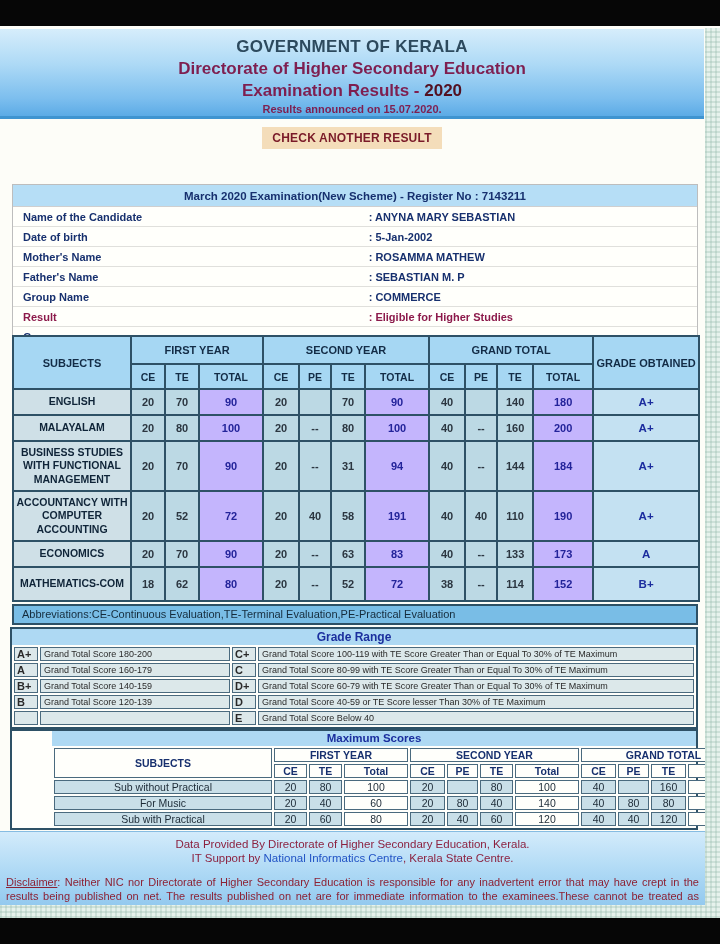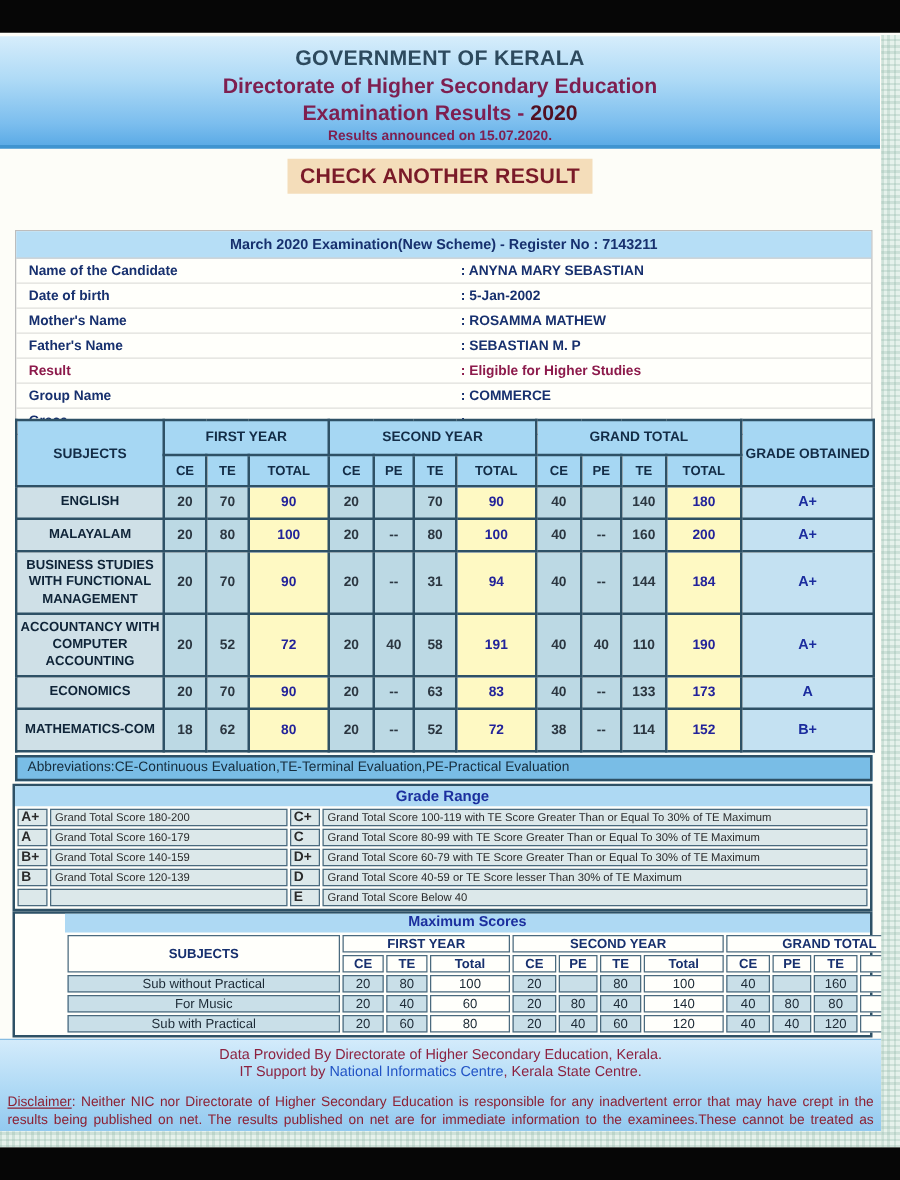--- a/index.html
+++ b/index.html
@@ -21,42 +21,42 @@
      background:linear-gradient(to bottom,#d6edfb 0%,#aedaf6 40%,#7cbeee 80%,#5cabe6 100%);
      border-bottom:3px solid #3f94d0; }
   .band .t1 { font-size:17px; font-weight:bold; color:#2d4a5e; letter-spacing:.3px; }
   .band .t2 { font-size:17px; font-weight:bold; color:#7e1f50; margin-top:2px; }
   .band .t3 { font-size:17px; font-weight:bold; color:#7e1f50; margin-top:2px; }
   .band .t3 .year { color:#521021; font-weight:bold; }
   .band .announced { font-size:11px; font-weight:bold; color:#7e1f50; margin-top:2px; }
 
   
   .btn-row { position:absolute; top:127px; left:0; width:704px; text-align:center; }
-  .check-btn { display:inline-block; background:#f4ddba; color:#7a1a28; font-size:17px; font-weight:bold;
+  .check-btn { display:inline-block; background:#f4ddba; color:#7a1a28; font-size:12px; font-weight:bold;
      padding:4px 10px; border:none; cursor:pointer; font-family:inherit; letter-spacing:.2px; }
 
   
   .details { position:absolute; top:184px; left:12px; width:686px; border:1px solid #bdbdbd; background:#fffffb; }
   .details .dhead { height:22px; line-height:22px; text-align:center; background:#b6def6; color:#17306e;
      font-size:11.5px; font-weight:bold; border-bottom:1px solid #cfcfcf; }
   .drow { display:flex; height:20px; line-height:20px; border-bottom:1px solid #e0e0dc; font-size:11px; font-weight:bold; color:#17306e; }
   .drow:last-child { border-bottom:none; }
   .drow .dlabel { width:52%; padding-left:10px; }
   .drow .dvalue { width:48%; }
   .drow.result { color:#8c1a4b; }
 
   
   table.marks { position:absolute; top:335px; left:12px; width:686px; border-collapse:collapse; table-layout:fixed; }
   table.marks td, table.marks th { border:2px solid #2e5166; text-align:center; overflow:hidden; }
   table.marks th { background:#a6d7f3; color:#132c46; font-size:11px; font-weight:bold; }
   table.marks .gh { height:28px; }
   table.marks .sh th { height:25px; font-size:10.5px; }
   td.subj { background:#cfe0e7; color:#0f2438; font-weight:bold; font-size:10.5px; line-height:1.3; padding:2px; }
   td.num  { background:#bcd9e4; color:#2b3640; font-weight:bold; font-size:11px; }
-  td.tot  { background:#fef9c3; color:#23239a; font-weight:bold; font-size:11px; }
+  td.tot  { background:#c4b5fd; color:#23239a; font-weight:bold; font-size:11px; }
   td.grade{ background:#c4e1f2; color:#1b2c9e; font-weight:bold; font-size:11.5px; }
   tr.r-s { height:26px; } tr.r-m { height:34px; } tr.r-l { height:50px; }
 
   
   .abbrev { position:absolute; top:604px; left:12px; width:686px; height:21px; line-height:17px;
      background:#79bde6; border:2px solid #2e5166; color:#152c3c; font-size:11px; padding-left:8px; }
 
   
   .grange { position:absolute; top:627px; left:10px; width:688px; border:2px solid #2e5166; background:#fffffb; }
   .grange .gtitle { height:16px; line-height:16px; text-align:center; background:#aed9f3; color:#1b2f9e;
@@ -114,27 +114,27 @@
       <div class="dvalue"><span>: </span><span>5-Jan-2002</span></div>
     </div>
     <div class="drow">
       <div class="dlabel">Mother's Name</div>
       <div class="dvalue"><span>: </span><span>ROSAMMA MATHEW</span></div>
     </div>
     <div class="drow">
       <div class="dlabel">Father's Name</div>
       <div class="dvalue"><span>: </span><span>SEBASTIAN M. P</span></div>
     </div>
+    <div class="drow">
+      <div class="dlabel">Group Name</div>
+      <div class="dvalue"><span>: </span><span>COMMERCE</span></div>
+    </div>
     <div class="drow result">
       <div class="dlabel">Result</div>
       <div class="dvalue"><span>: </span><span>Eligible for Higher Studies</span></div>
-    </div>
-    <div class="drow">
-      <div class="dlabel">Group Name</div>
-      <div class="dvalue"><span>: </span><span>COMMERCE</span></div>
     </div>
     <div class="drow">
       <div class="dlabel">Grace</div>
       <div class="dvalue"><span>: </span><span></span></div>
     </div>
   </div>
 
   <table class="marks">
     <colgroup>
       <col style="width:118px">

